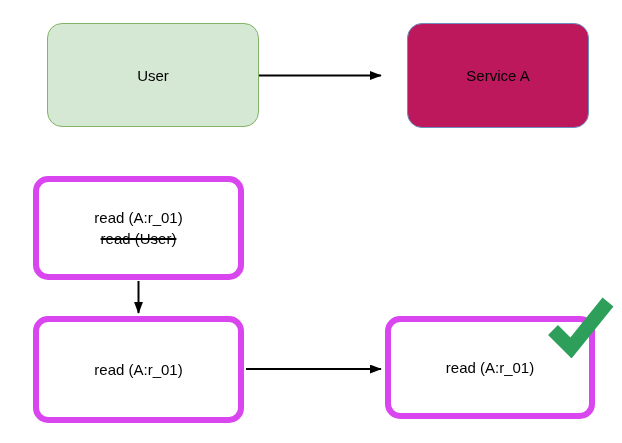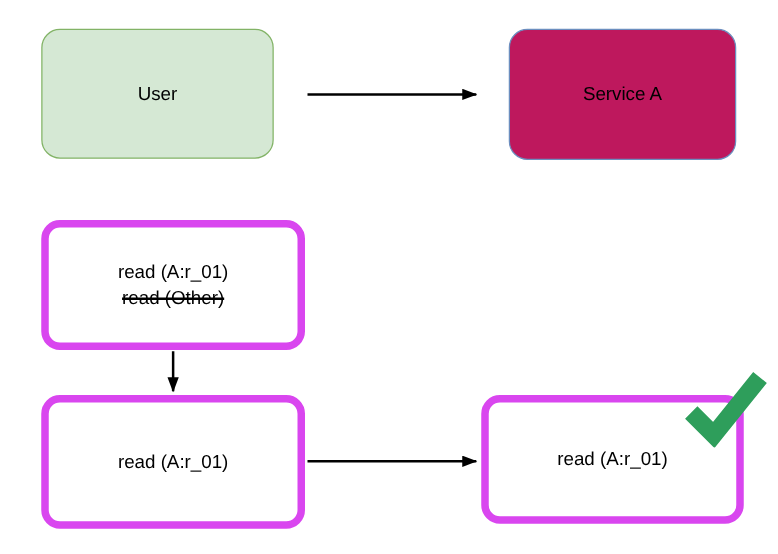--- a/index.html
+++ b/index.html
@@ -30,21 +30,21 @@
     border-radius: 15px;
     display: flex;
     flex-direction: column;
     align-items: center;
     justify-content: center;
     text-align: center;
     font-size: 15px;
     line-height: 21px;
   }
   .node-user {
-    left: 33px; top: 23px; width: 186px; height: 104px;
+    left: 47px; top: 23px; width: 212px; height: 104px;
     background: #d5e8d4;
     border: 1.5px solid #82b366;
   }
   .node-service {
     left: 407px; top: 23px; width: 182px; height: 105px;
     background: #be185d;
     border: 1.5px solid #6c8ebf;
   }
   .node-plain {
     background: #ffffff;
@@ -85,21 +85,21 @@
   <div class="node node-user">
     <span>User</span>
   </div>
 
   <div class="node node-service">
     <span>Service A</span>
   </div>
 
   <div class="node node-plain node-request-original">
     <span>read (A:r_01)</span>
-    <span class="struck">read (Other)</span>
+    <span class="struck">read (User)</span>
   </div>
 
   <div class="node node-plain node-request-filtered">
     <span>read (A:r_01)</span>
   </div>
 
   <div class="node node-plain node-request-granted">
     <span>read (A:r_01)</span>
   </div>
 

